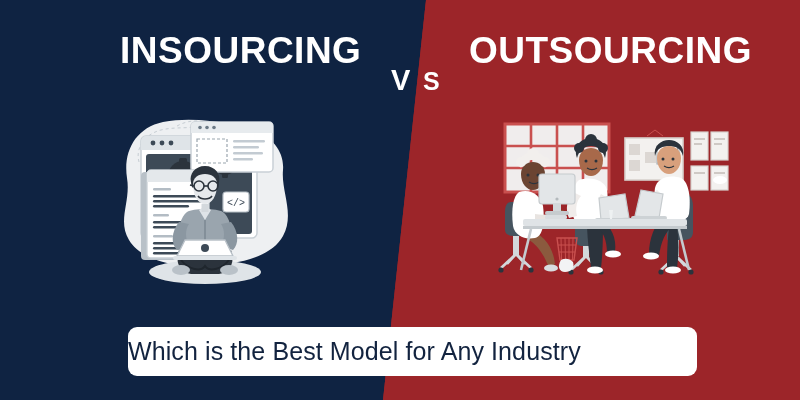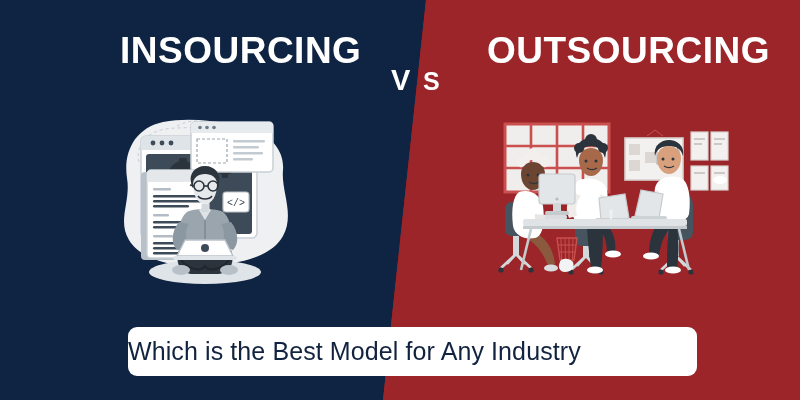--- a/index.html
+++ b/index.html
@@ -46,21 +46,21 @@
     letter-spacing: 0.5px;
     white-space: nowrap;
     line-height: 46px;
   }
   .word-in {
     left: 104px;
     font-size: 37px;
     margin-left: 16px;
   }
   .word-out {
-    left: 487px;
+    left: 469px;
     font-size: 37px;
   }
   .vs-v {
     position: absolute;
     left: 391px;
     top: 34px;
     color: #ffffff;
     font-weight: 700;
     font-size: 29px;
     line-height: 36px;

